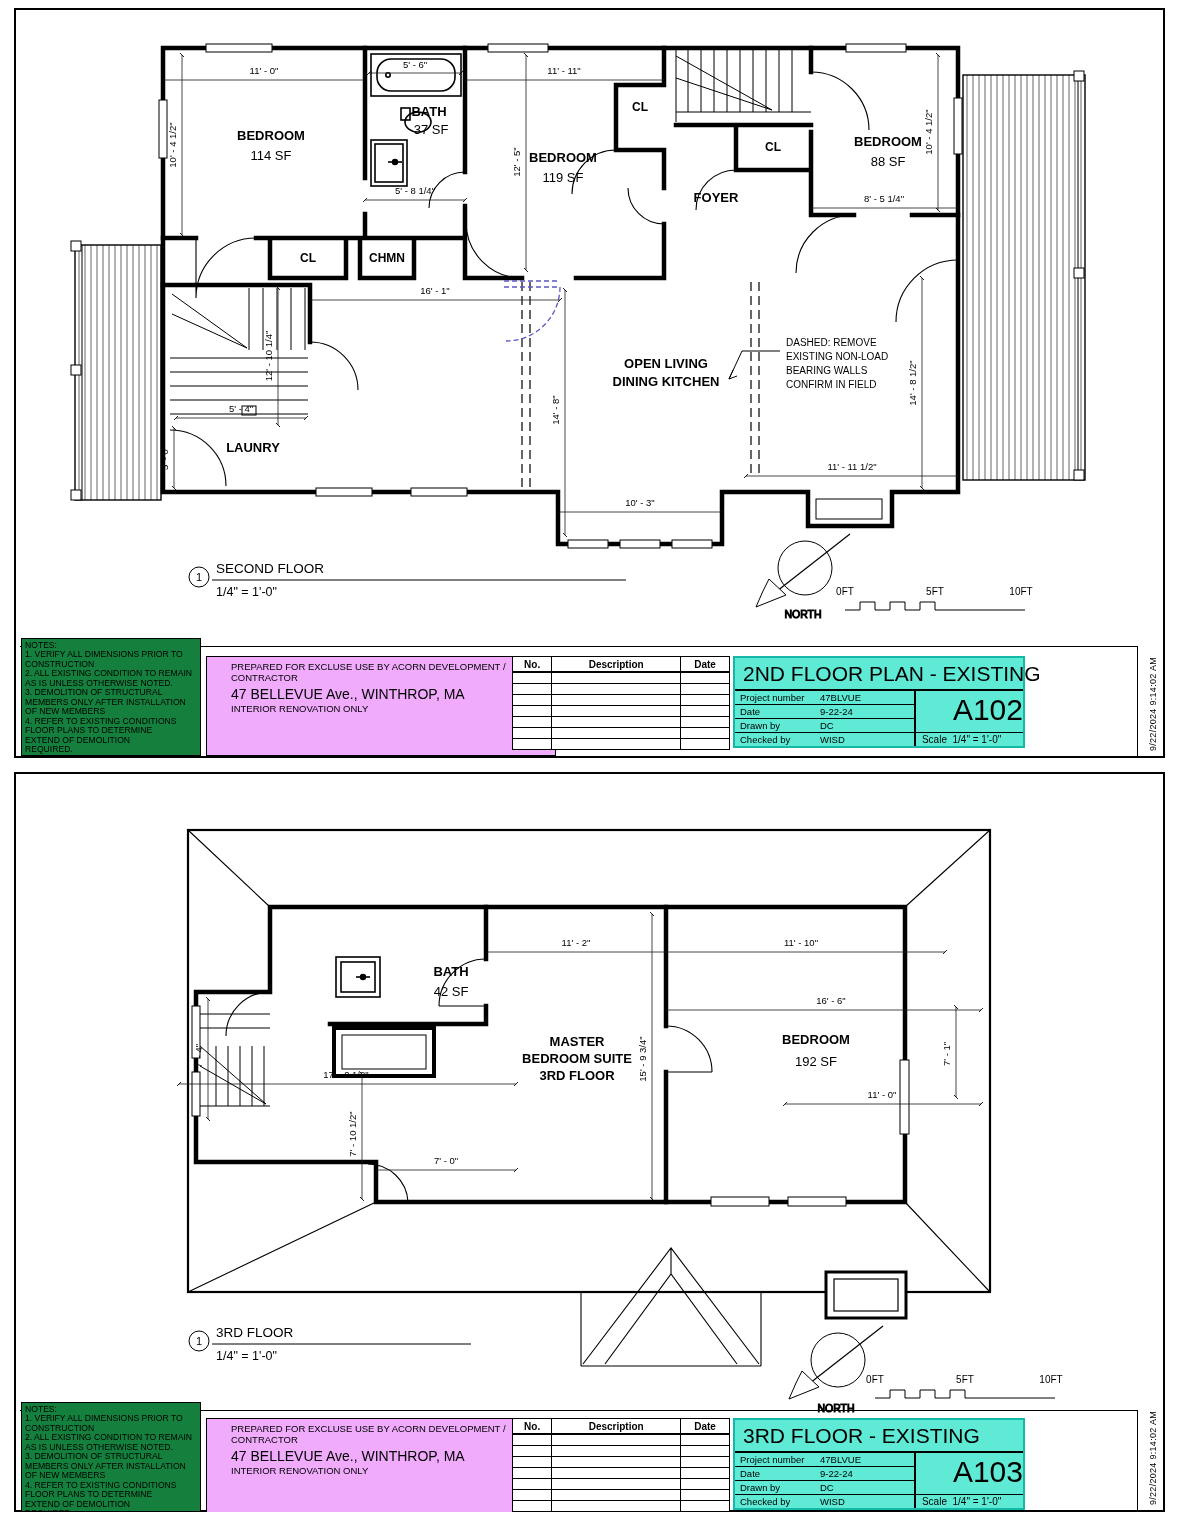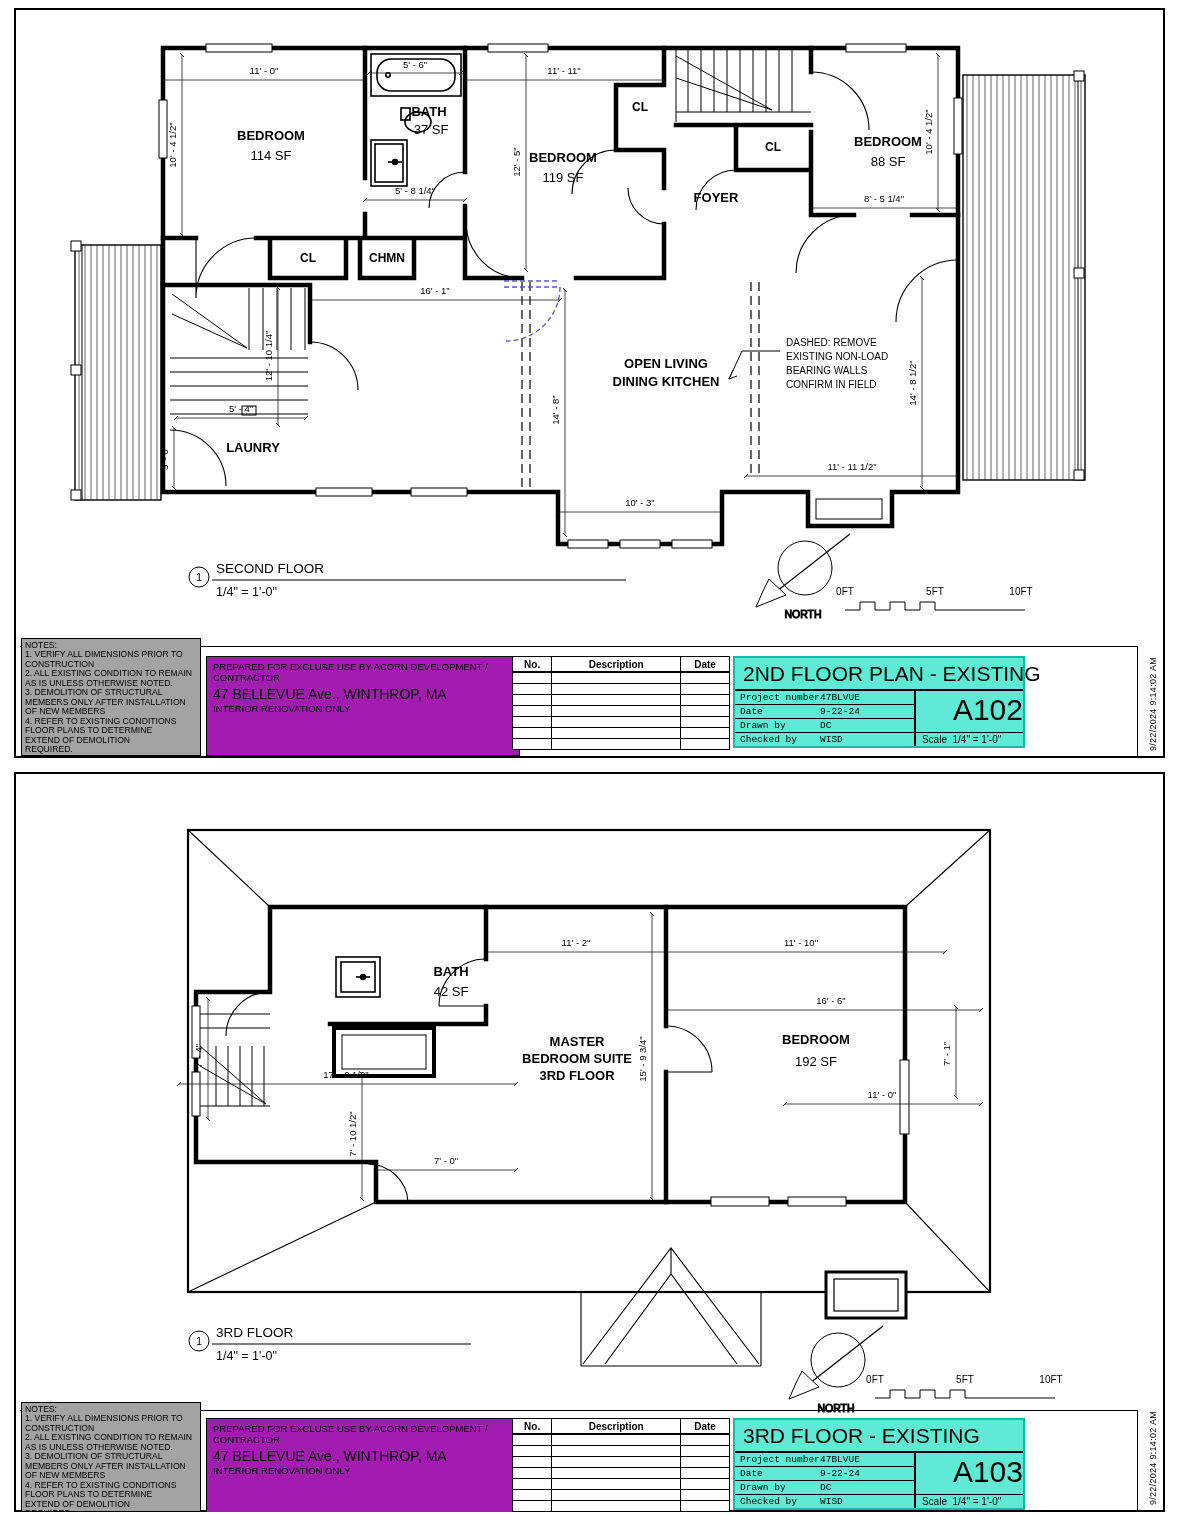--- a/index.html
+++ b/index.html
@@ -30,34 +30,34 @@
   .nt{font:10px "Liberation Sans",sans-serif;text-anchor:start;}
   .cot{font:13.5px "Liberation Sans",sans-serif;text-anchor:start;}
   .cos{font:12.5px "Liberation Sans",sans-serif;text-anchor:start;}
   .con{font:11px "Liberation Sans",sans-serif;text-anchor:middle;}
   .sb{font:10px "Liberation Sans",sans-serif;text-anchor:middle;}
   .north-t{font:10.5px "Liberation Sans",sans-serif;text-anchor:middle;}
 
   
   .strip-line{position:absolute;left:4px;right:26px;border-top:1.5px solid #000;}
   .vsep{position:absolute;border-left:1.2px solid #000;bottom:0;}
-  .notes-box{position:absolute;left:5px;width:172px;border:1.5px solid #000;background:#a3a3a3;
+  .notes-box{position:absolute;left:5px;width:172px;border:1.5px solid #000;background:#15803d;
              padding:2px 3px;font-size:8.6px;line-height:1.1;}
-  .prepared-box{position:absolute;left:190px;width:300px;border:1.5px solid #000;background:#a21caf;padding:5px 6px;}
+  .prepared-box{position:absolute;left:190px;width:300px;border:1.5px solid #000;background:#f0abfc;padding:5px 24px;}
   .prepared-line{font-size:9.5px;line-height:1.15;}
   .prepared-address{font-size:14px;line-height:1.12;margin-top:3px;}
   .prepared-sub{font-size:9.5px;margin-top:0;}
   table.rev{position:absolute;left:496px;width:218px;border-collapse:collapse;background:#fff;}
   table.rev th,table.rev td{border:1px solid #000;height:10px;padding:0 2px;}
   table.rev th{font-size:10px;font-weight:bold;text-align:center;height:14px;border-bottom:2px solid #000;}
   .col-no{width:36px;}.col-desc{width:130px;}.col-date{width:46px;}
   .title-block{position:absolute;left:717px;width:288px;border:2px solid #14b8a6;background:#5eead4;}
   .tb-title{font-size:21px;padding:4px 8px 3px;border-bottom:2px solid #000;white-space:nowrap;}
   .tb-grid{display:flex;}
-  .tb-left{width:190px;font-family:Liberation Mono, monospace;}
+  .tb-left{width:190px;}
   .tb-row{display:flex;font-size:9.5px;height:13px;line-height:13px;border-bottom:1px solid #000;padding-left:5px;}
   .tb-row:last-child{border-bottom:none;align-items:flex-end;}
   .tb-label{width:80px;}
   .tb-right{flex:1;border-left:2px solid #000;display:flex;flex-direction:column;}
   .tb-sheetnum{flex:1;font-size:30px;text-align:center;line-height:38px;margin-left:37px;}
   .tb-scale{font-size:10px;border-top:1px solid #000;padding:1px 6px;white-space:nowrap;}
   .stamp{position:absolute;right:5px;bottom:5px;font-size:9px;writing-mode:vertical-rl;transform:rotate(180deg);letter-spacing:.3px;}
 </style>
 </head>
 <body>

